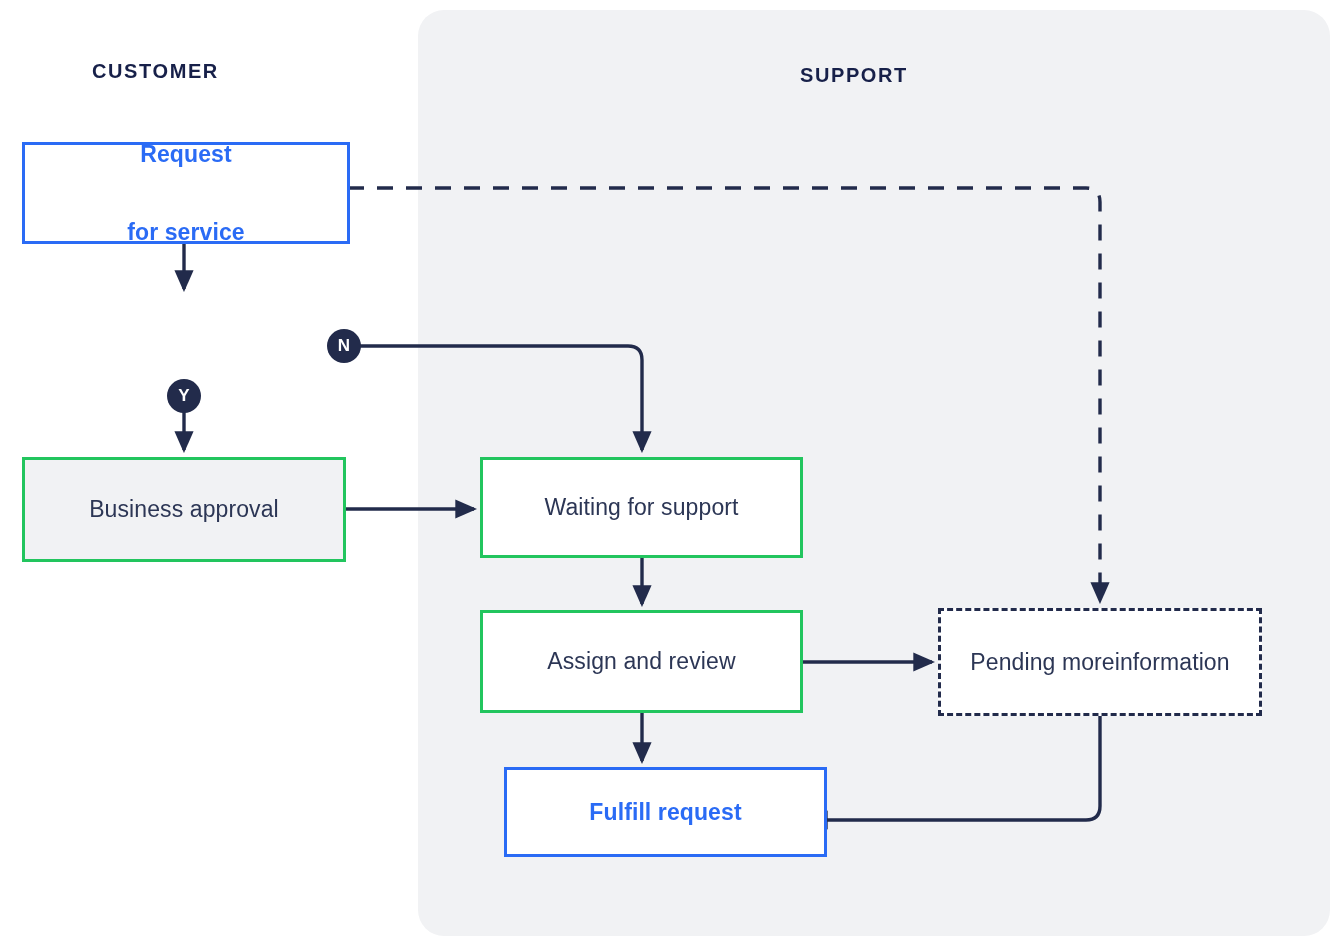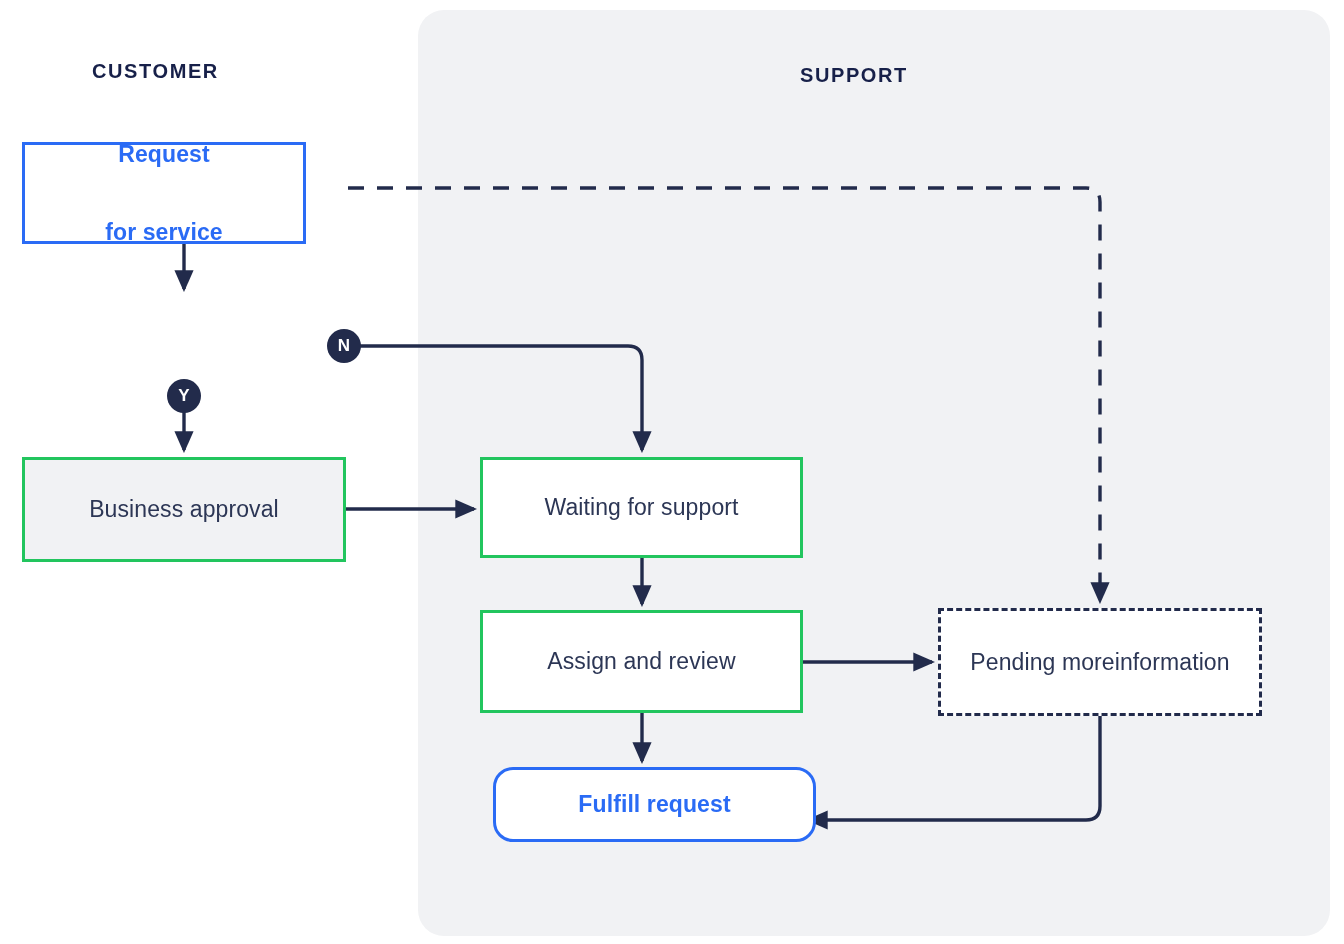--- a/index.html
+++ b/index.html
@@ -103,21 +103,21 @@
     <path d="M 803 662 L 932 662" fill="none" stroke="#222b4b" stroke-width="3.4" marker-end="url(#arrow-dark)"></path>
 
     <path d="M 642 713 L 642 761" fill="none" stroke="#222b4b" stroke-width="3.4" marker-end="url(#arrow-dark)"></path>
 
     <path d="M 1100 716 L 1100 806 Q 1100 820 1086 820 L 809 820" fill="none" stroke="#222b4b" stroke-width="3.4" marker-end="url(#arrow-dark)"></path>
   </svg>
 
   <div class="lane-title" style="left:92px; top:60px;">CUSTOMER</div>
   <div class="lane-title" style="left:800px; top:64px;">SUPPORT</div>
 
-  <div class="node node-blue fill-white" style="left:22px; top:142px; width:284px; height:102px; flex-direction:column;gap:48px;">
+  <div class="node node-blue fill-white" style="left:22px; top:142px; width:328px; height:102px; flex-direction:column;gap:48px;">
     <span>Request</span>
     <span>for service</span>
   </div>
 
 
   <div class="node node-solid-dark fill-gray" style="left:22px; top:457px; width:324px; height:105px;">
     <span>Business approval</span>
   </div>
 
   <div class="node node-solid-dark fill-white" style="left:480px; top:457px; width:323px; height:101px;">
@@ -126,21 +126,21 @@
 
   <div class="node node-solid-dark fill-white" style="left:480px; top:610px; width:323px; height:103px;text-align:center;">
     <span>Assign and review</span>
   </div>
 
   <div class="node node-dashed-dark fill-white" style="left:938px; top:608px; width:324px; height:108px; flex-direction:row;">
     <span>Pending more</span>
     <span>information</span>
   </div>
 
-  <div class="node node-blue fill-white" style="left:493px; top:767px; width:323px; height:75px;border-radius:20px;">
+  <div class="node node-blue fill-white" style="left:504px; top:767px; width:323px; height:90px;">
     <span>Fulfill request</span>
   </div>
 
   <div class="badge" style="left:327px; top:329px;">
     <span>N</span>
   </div>
   <div class="badge" style="left:167px; top:379px;">
     <span>Y</span>
   </div>
 

